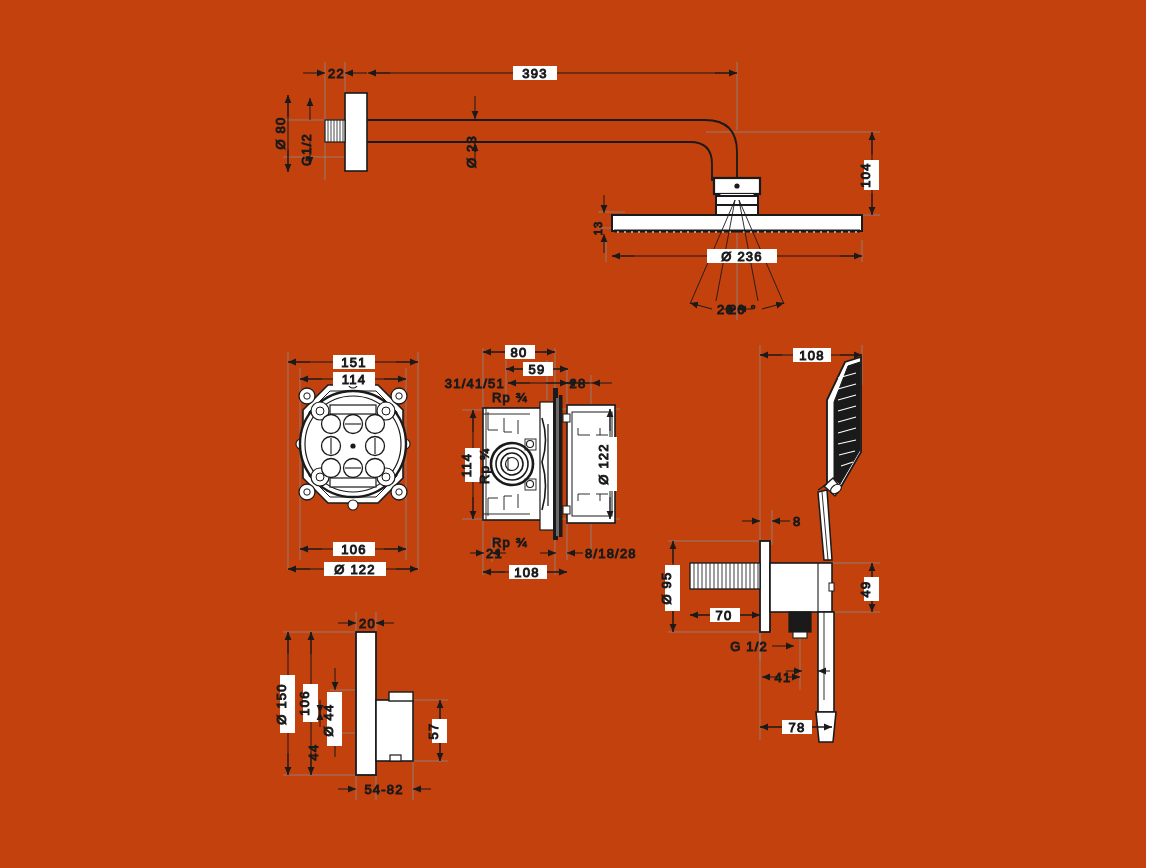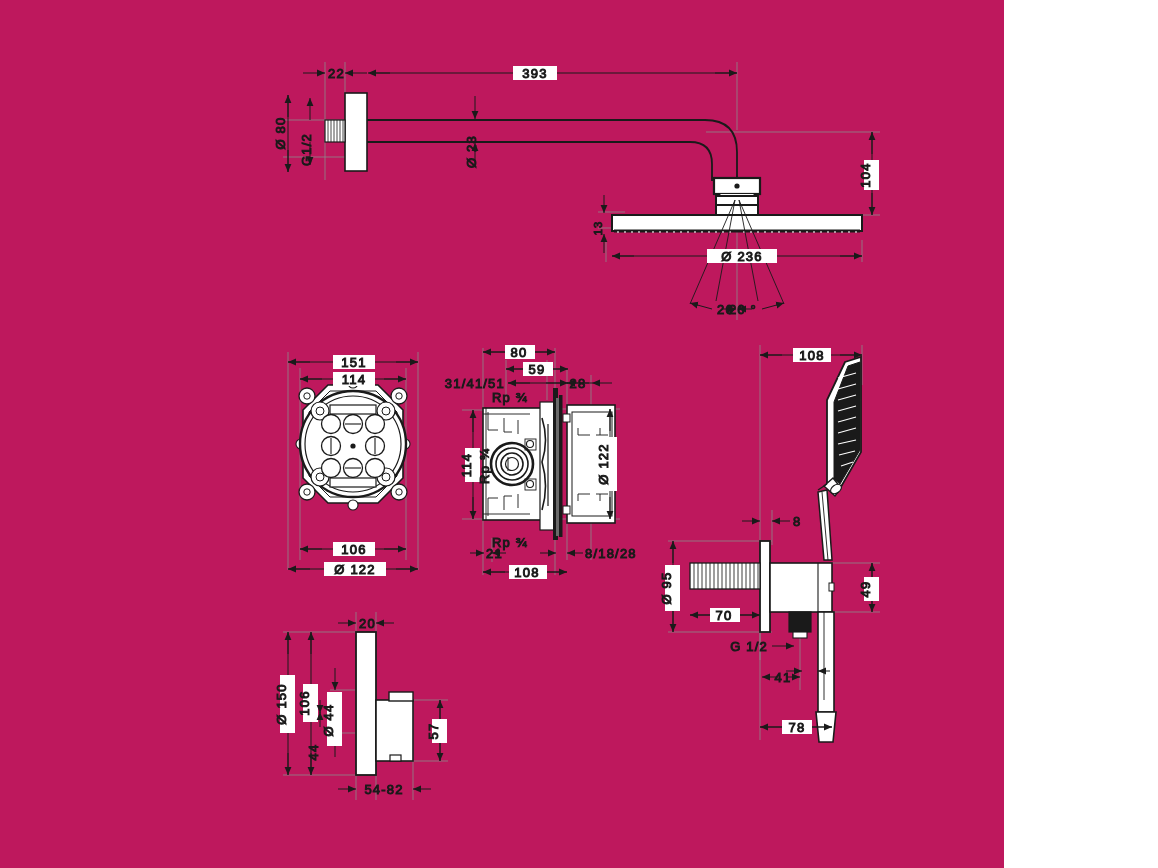--- a/index.html
+++ b/index.html
@@ -1,17 +1,17 @@
 <!DOCTYPE html>
 <html><head>
 <meta charset="utf-8">
 <style>
   html,body{margin:0;padding:0;background:#ffffff;}
   body{width:1158px;height:868px;font-family:"Liberation Sans",sans-serif;overflow:hidden;}
-  #stage{position:relative;width:1004px;height:868px;background:#be185d;}
+  #stage{position:relative;width:1146px;height:868px;background:#c2410c;}
   svg{display:block;}
   .dim{font-family:"Liberation Sans",sans-serif;font-size:13px;fill:#1a1a1a;letter-spacing:1.2px;}
   .dim-sm{font-family:"Liberation Sans",sans-serif;font-size:11px;fill:#1a1a1a;letter-spacing:1px;}
 </style>
 </head>
 <body>
 
 <div id="stage">
 <svg width="1158" height="868" viewBox="0 0 1158 868">
   <defs>

